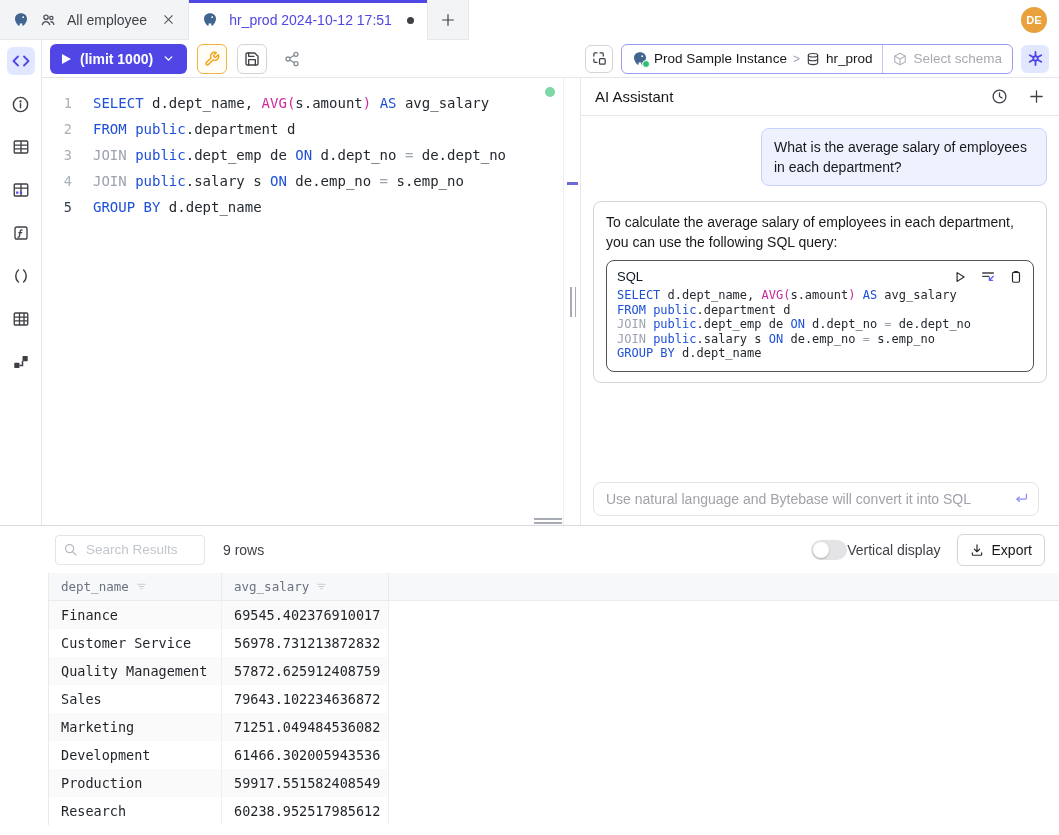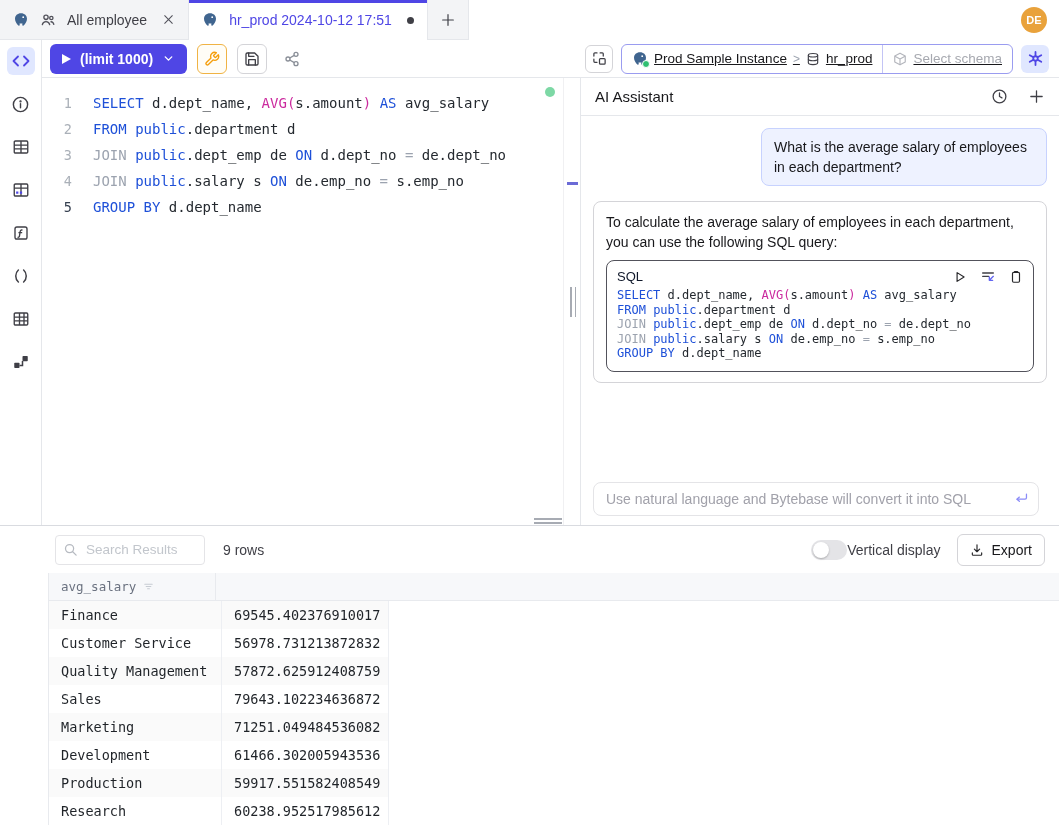--- a/index.html
+++ b/index.html
@@ -28,21 +28,21 @@
   
   .toolbar{position:absolute;left:42px;top:40px;right:0;height:38px;border-bottom:1px solid #e5e7eb;box-sizing:border-box;
            display:flex;align-items:center;gap:10px;padding:0 10px 0 8px;background:#fff;}
   .run-btn{height:30px;background:#4f46e5;border:none;border-radius:6px;color:#fff;display:flex;align-items:center;gap:9px;
            padding:0 12px;font-weight:bold;font-size:14px;font-family:inherit;cursor:pointer;justify-content:flex-end;}
   .play-tri{width:0;height:0;border-left:9px solid #fff;border-top:5.5px solid transparent;border-bottom:5.5px solid transparent;}
   .icon-btn{width:30px;height:30px;border:1px solid #d4d4d8;border-radius:6px;background:#fff;display:flex;align-items:center;justify-content:center;cursor:pointer;padding:0;}
   .icon-btn.wrench{border-color:#f0b344;background:#fffdf6;}
   .icon-btn.borderless{border-color:transparent;}
   .tb-right{margin-left:auto;display:flex;align-items:center;gap:8px;}
-  .conn-pill{height:30px;border:1px solid #9a9cf0;border-radius:6px;display:flex;align-items:center;font-size:13.5px;background:#fff;box-sizing:border-box;cursor:pointer;text-decoration:underline;}
+  .conn-pill{height:30px;border:1px solid #9a9cf0;border-radius:6px;display:flex;align-items:center;font-size:13.5px;background:#fff;box-sizing:border-box;cursor:pointer;}
   .conn-main{display:flex;align-items:center;gap:6px;padding:0 10px;height:100%;}
   .conn-sep{color:#9ca3af;font-size:12px;}
   .conn-schema{display:flex;align-items:center;gap:6px;padding:0 10px;height:100%;border-left:1px solid #c3c4f5;color:#a7a9b0;box-sizing:border-box;}
   .ai-btn{width:28px;height:28px;border-radius:6px;background:#e0e7ff;display:flex;align-items:center;justify-content:center;cursor:pointer;border:none;padding:0;}
   .pg-wrap{position:relative;width:16px;height:16px;}
   .pg-status{position:absolute;right:-2px;bottom:-1px;width:6px;height:6px;border-radius:50%;background:#2fbf71;border:1px solid #fff;}
 
   
   .editor{position:absolute;left:42px;top:78px;width:521px;height:447px;background:#fff;overflow:hidden;}
   .gutter{position:absolute;left:0;top:12px;width:36px;text-align:right;padding-right:0;}
@@ -408,20 +408,26 @@
                 <path d="M12 3v11M7.5 10.5L12 15l4.5-4.5"></path>
                 <path d="M4 17v2.5A1.5 1.5 0 0 0 5.5 21h13a1.5 1.5 0 0 0 1.5-1.5V17"></path>
               </svg>
             </span>
           <span>Export</span>
         </button>
       </div>
     </div>
     <div class="rtable">
       <div class="rt-head" id="rt-head">
+          <div class="rt-hcell c0">
+            <span>dept_name</span>
+            <svg width="11" height="11" viewBox="0 0 24 24" fill="none" stroke="#c7ccd3" stroke-width="2.4" stroke-linecap="round">
+              <path d="M4 7h16M7 12h10M10 17h4"></path>
+            </svg>
+          </div>
           <div class="rt-hcell c1">
             <span>avg_salary</span>
             <svg width="11" height="11" viewBox="0 0 24 24" fill="none" stroke="#c7ccd3" stroke-width="2.4" stroke-linecap="round">
               <path d="M4 7h16M7 12h10M10 17h4"></path>
             </svg>
           </div>
         </div>
       <div class="rt-body" id="rt-body">
           <div class="rt-row">
             <div class="rt-cell c0">Finance</div>

